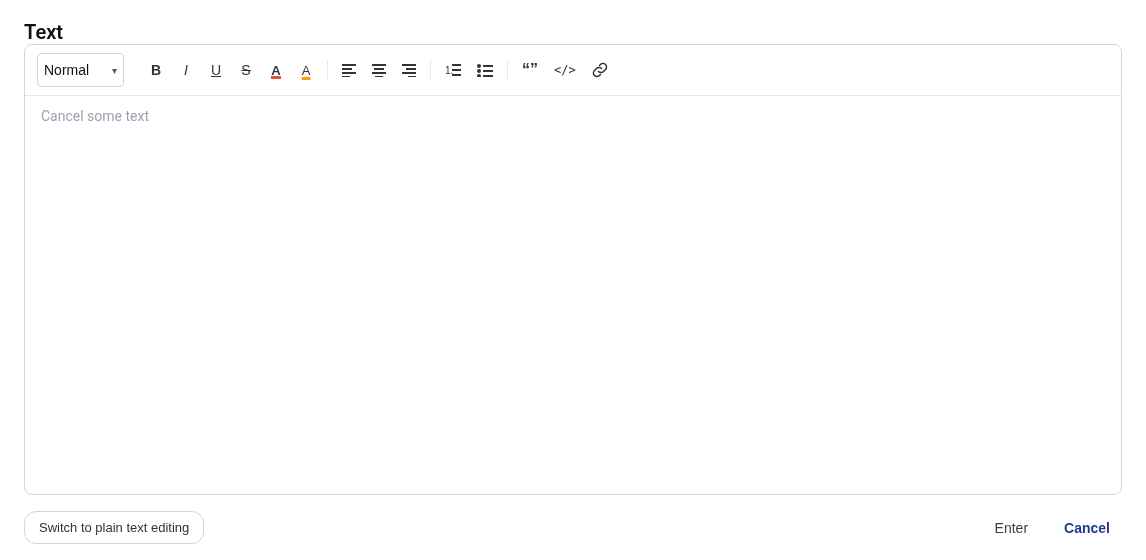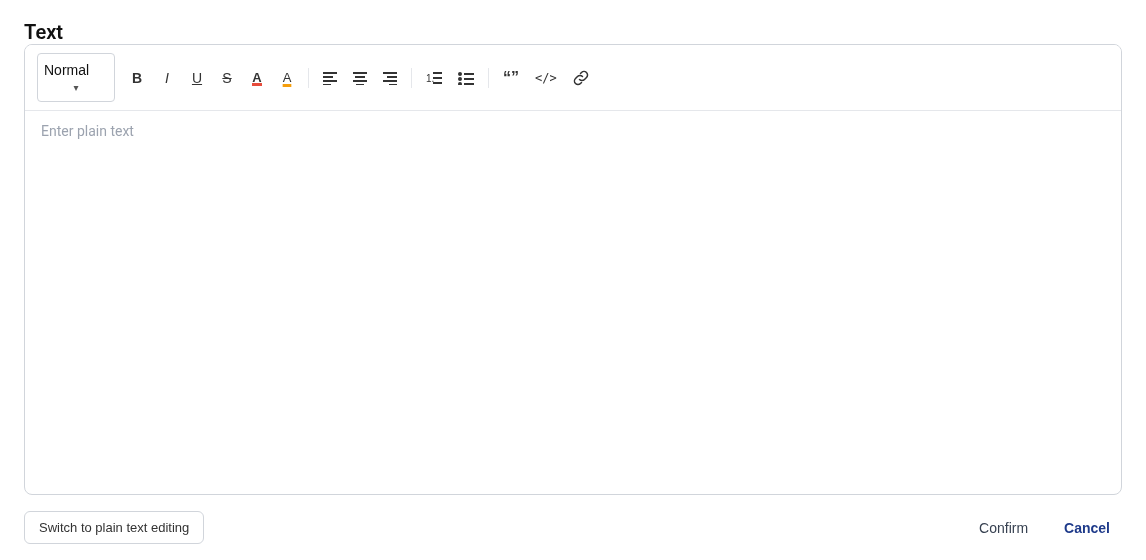--- a/index.html
+++ b/index.html
@@ -44,24 +44,23 @@
       background: #fff;
       flex-shrink: 0;
     }
 
     .toolbar-select-wrapper {
       display: flex;
       align-items: center;
       border: 1px solid #d1d5db;
       border-radius: 4px;
       padding: 8px 6px;
-      margin-right: 5px;
+      margin-right: 15px;
       cursor: pointer;
       gap: 4px;
-      flex-direction: column;
     }
 
     .toolbar-select-wrapper select {
       border: none;
       outline: none;
       font-size: 14px;
       color: #111;
       background: transparent;
       cursor: pointer;
       appearance: none;
@@ -124,21 +123,21 @@
       margin-top: auto;
       flex-shrink: 0;
     }
 
     .switch-btn {
       border: 1px solid #d1d5db;
       background: #fff;
       color: #333;
       font-size: 13px;
       padding: 8px 14px;
-      border-radius: 6px;
+      border-radius: 12px;
       cursor: pointer;
     }
 
     .action-btns {
       display: flex;
       gap: 12px;
       align-items: center;
     }
 
     .cancel-btn {
@@ -274,23 +273,23 @@
     <button class="toolbar-btn">
       <svg width="16" height="16" viewBox="0 0 16 16" fill="none">
         <path d="M6.5 9.5a3.5 3.5 0 0 0 5 0l2-2a3.5 3.5 0 0 0-5-5L7.5 3.5" stroke="#333" stroke-width="1.5" stroke-linecap="round"></path>
         <path d="M9.5 6.5a3.5 3.5 0 0 0-5 0l-2 2a3.5 3.5 0 0 0 5 5l1-1" stroke="#333" stroke-width="1.5" stroke-linecap="round"></path>
       </svg>
     </button>
 
   </div>
 
   <div class="editor-body" contenteditable="true" style="">
-    <span class="editor-placeholder">Enter plain text</span>
+    <span class="editor-placeholder">Cancel some text</span>
   </div>
 </div>
 
 <div class="bottom-bar">
   <button class="switch-btn">Switch to plain text editing</button>
   <div class="action-btns">
-    <button class="cancel-btn">Confirm</button>
+    <button class="cancel-btn">Enter</button>
     <button class="confirm-btn">Cancel</button>
   </div>
 </div>
 
 </body></html>

